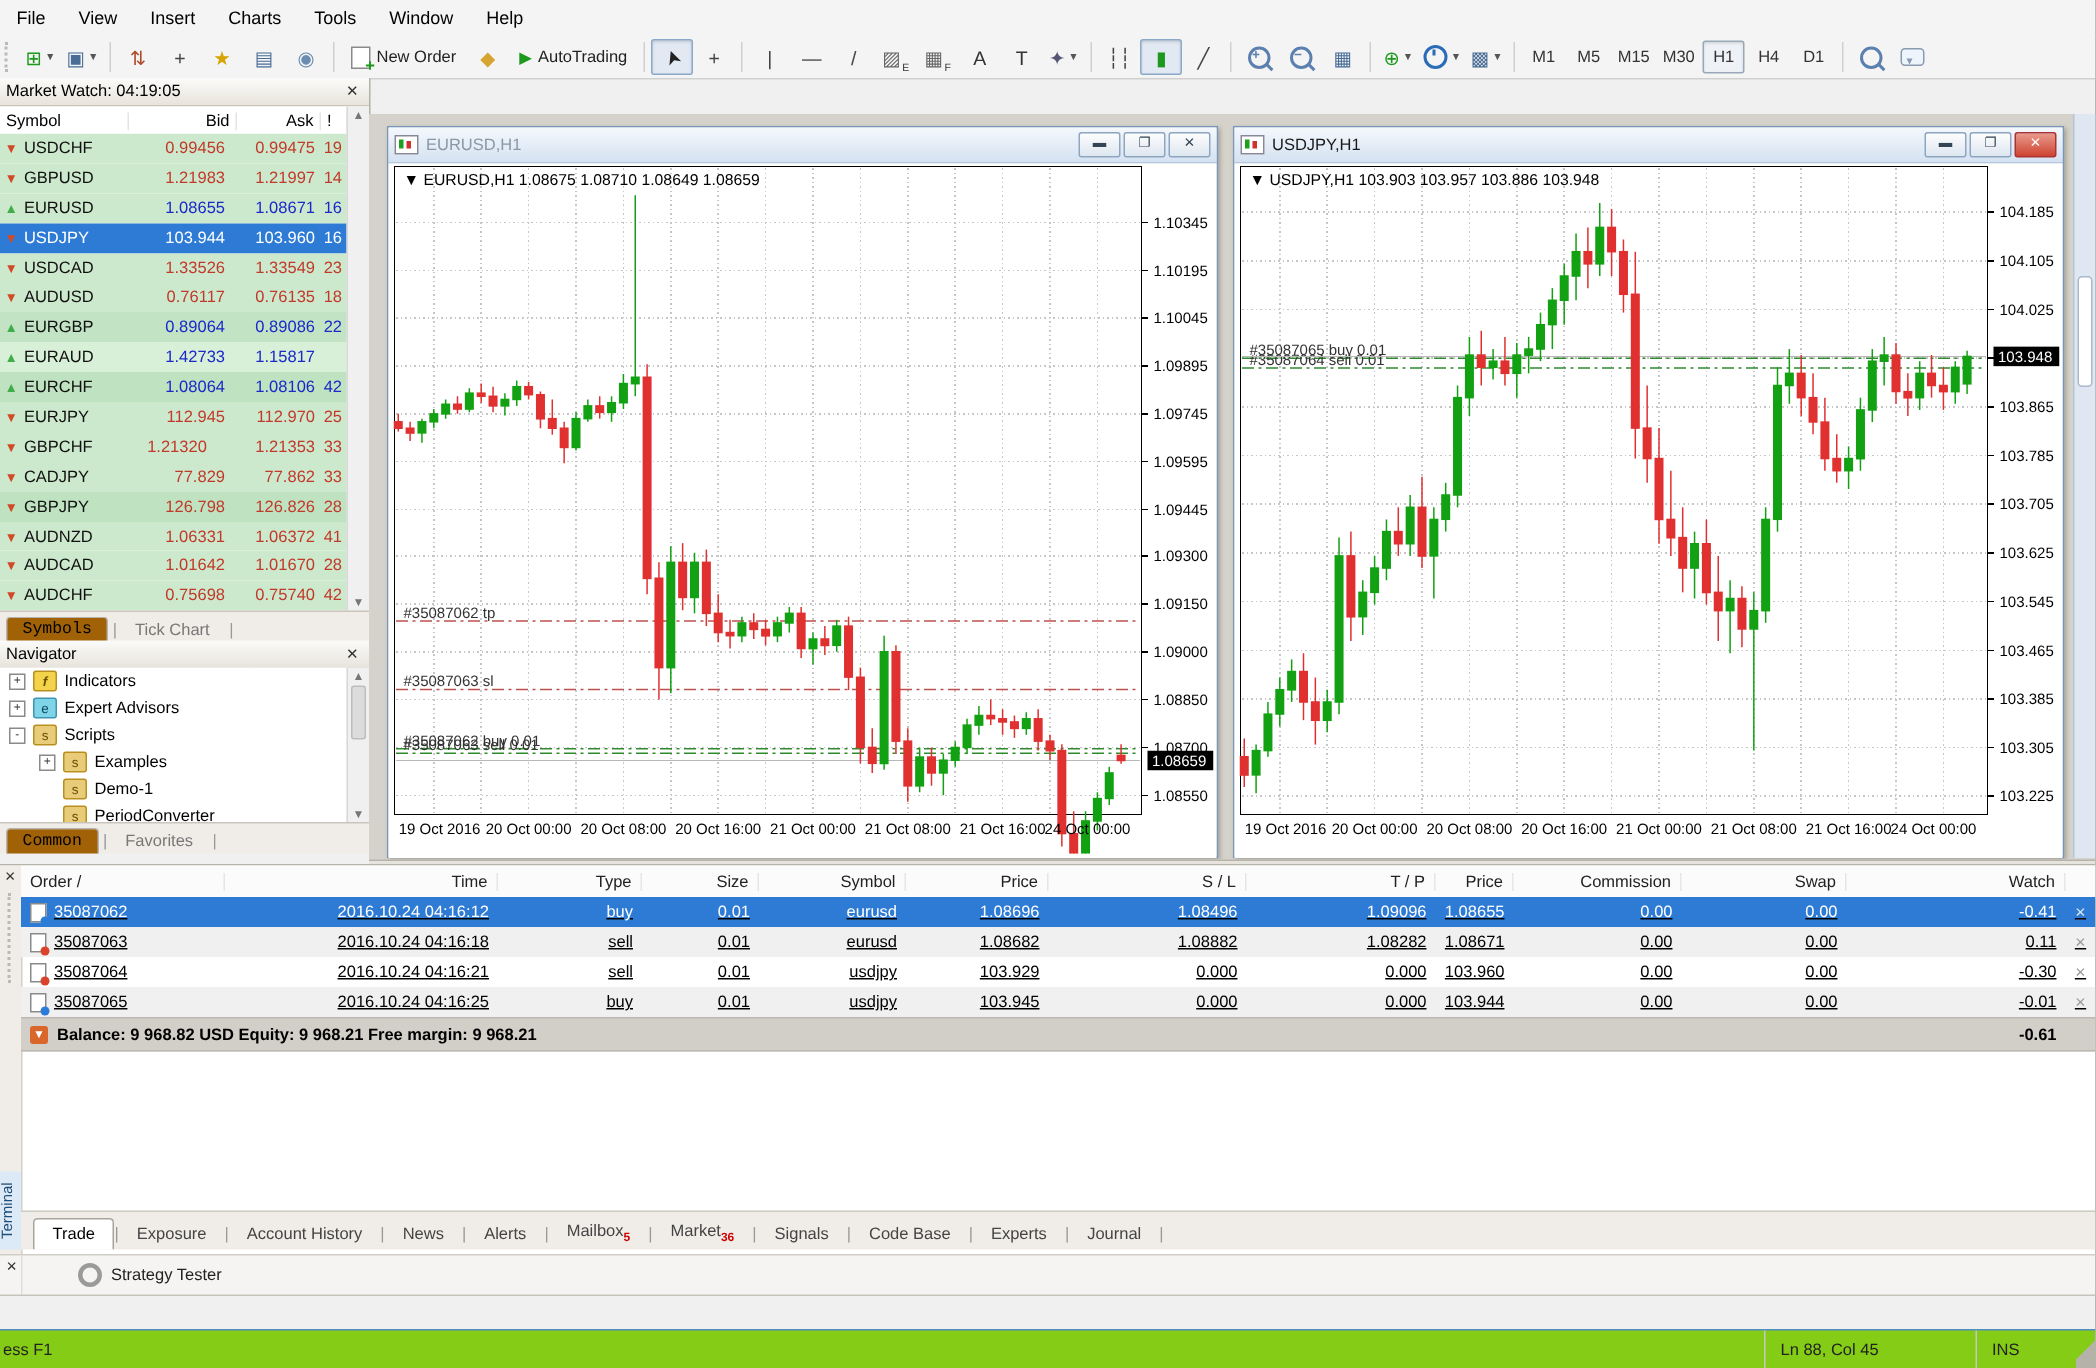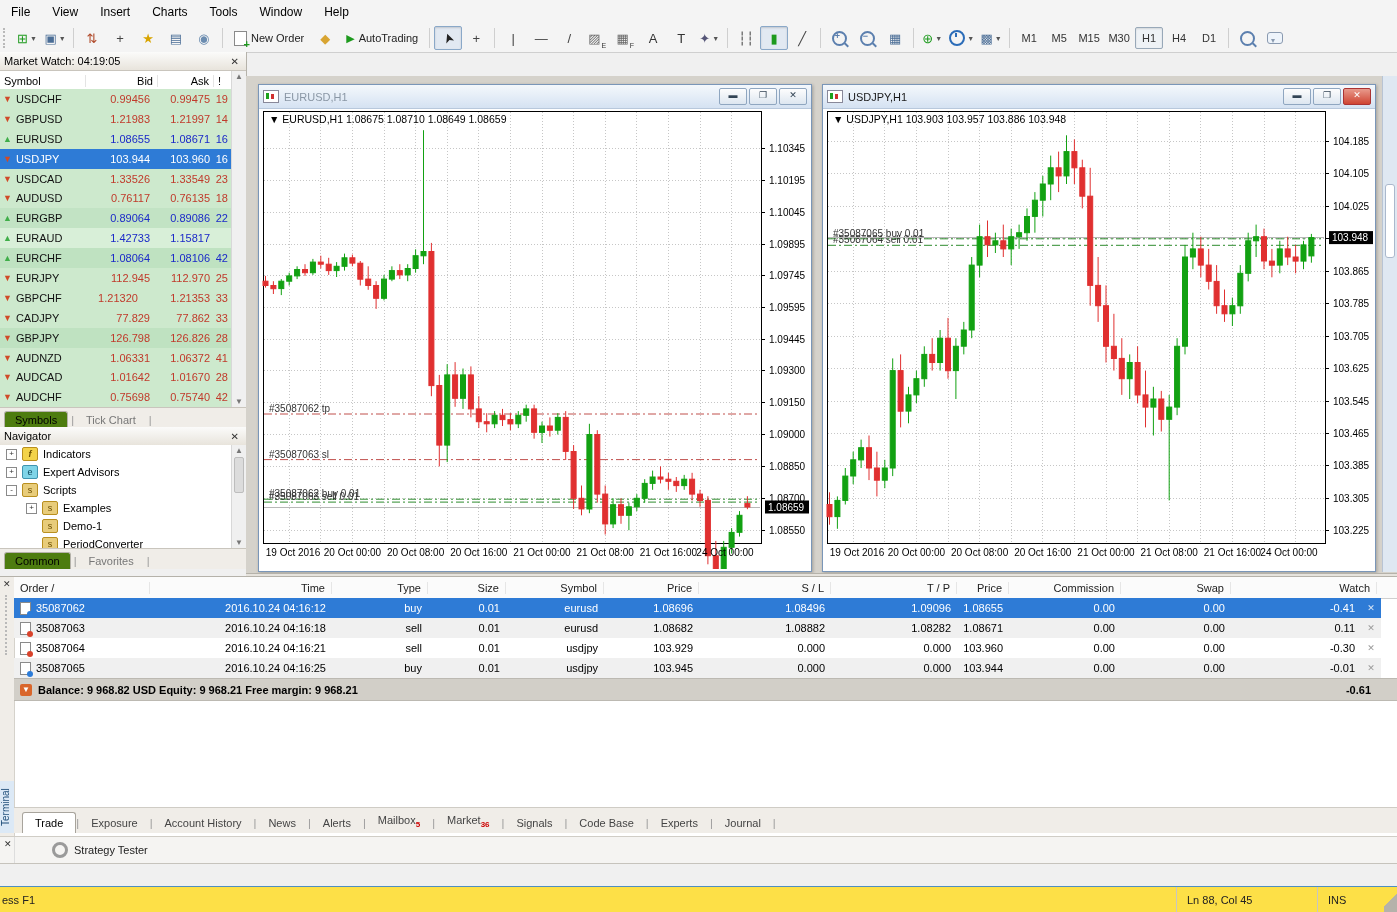--- a/index.html
+++ b/index.html
@@ -41,21 +41,21 @@
   .mw-row.sel{background:#2e7bd6 !important;}
   .mw-row.sel .num,.mw-row.sel .sym{color:#fff !important;}
   .arrow-up{color:#3fae49;font-size:9px;}
   .arrow-dn{color:#d04a28;font-size:9px;}
   .vscroll{position:absolute;right:0;width:14px;background:#f0f0f0;border-left:1px solid #d8d8d8;font-size:8px;color:#777;text-align:center;}
   .vscroll .up{position:absolute;top:1px;left:0;right:0;}
   .vscroll .dn{position:absolute;bottom:1px;left:0;right:0;}
   .vscroll .thumb{position:absolute;left:2px;right:2px;background:#dcdcdc;border:1px solid #bdbdbd;border-radius:2px;}
   .tabrow{height:20px;display:flex;align-items:flex-end;background:#f0ede8;border-top:1px solid #c9c5bd;padding-left:4px;font-size:11px;}
   .tab{padding:2px 10px;color:#777;margin-right:1px;}
-  .tab.active{background:#4d7c0f;border:1px solid #b5b2aa;border-bottom:none;border-radius:3px 3px 0 0;color:#000;}
+  .tab.active{background:#a16207;border:1px solid #b5b2aa;border-bottom:none;border-radius:3px 3px 0 0;color:#000;font-family:Liberation Mono, monospace;}
   .tab-sep{color:#999;padding:2px 2px;}
   .nav{position:absolute;left:0;top:375px;width:246px;height:141px;}
   .nav-tree{position:absolute;left:0;top:18px;width:232px;height:103px;background:#fff;overflow:hidden;}
   .nav-row{display:flex;align-items:center;height:18px;gap:5px;}
   .expander{width:9px;height:9px;border:1px solid #8a8a8a;background:#fff;font-size:8px;line-height:7px;text-align:center;color:#333;flex:none;}
   .nav-ico{width:14px;height:12px;border-radius:2px;font-size:9px;text-align:center;line-height:12px;color:#6b4e00;flex:none;}
   .ico-indicator{background:#f3d34a;border:1px solid #b98f1f;font-style:italic;font-weight:bold;}
   .ico-expert{background:#7fd4e8;border:1px solid #3f94b0;color:#0d4a5e;}
   .ico-script{background:#e8cc7a;border:1px solid #b98f1f;}
   
@@ -81,21 +81,21 @@
   
   .terminal{position:absolute;left:0;top:576px;width:1397px;height:260px;background:#fff;border-top:1px solid #b5b2aa;}
   .t-side{position:absolute;left:0;top:0;width:14px;height:100%;background:#f0ede8;border-right:1px solid #d5d2cb;}
   .t-side .x{position:absolute;top:2px;left:3px;font-size:9px;color:#333;}
   .t-side .dots{position:absolute;top:18px;left:5px;height:60px;border-left:2px dotted #b9b9b9;}
   .t-side .vlabel{position:absolute;bottom:4px;left:0;width:14px;height:52px;background:#dce9f6;color:#1f4e79;font-size:10px;writing-mode:vertical-rl;transform:rotate(180deg);text-align:center;}
   .t-grid{display:grid;grid-template-columns:136px 182px 96px 78px 98px 95px 132px 126px 52px 112px 110px 1fr 20px;align-items:center;}
   .t-head{height:21px;border-bottom:1px solid #cfcfcf;background:#fbfbfb;position:absolute;left:14px;top:0;right:0;font-size:11px;color:#222;}
   .t-head div{padding:0 6px;border-right:1px solid #e6e6e6;text-align:right;}
   .t-head div:first-child{text-align:left;}
-  .t-rows{position:absolute;left:14px;top:21px;right:16px;}
+  .t-rows{position:absolute;left:14px;top:21px;right:0;text-decoration:underline;}
   .t-row{height:20px;font-size:11px;}
   .t-row div{padding:0 6px;text-align:right;white-space:nowrap;}
   .t-row .c-order{display:flex;align-items:center;gap:5px;text-align:left;justify-content:flex-start;}
   .t-row:nth-child(even){background:#f0f0f0;}
   .t-row.sel{background:#2e7bd6;color:#fff;}
   .t-row .xclose{color:#9a9a9a;font-size:9px;text-align:center;padding:0;}
   .t-row.sel .xclose{color:#d8e6f6;}
   .doc-ico{width:9px;height:11px;background:#fff;border:1px solid #8a8a8a;position:relative;flex:none;}
   .doc-ico::after{content:'';position:absolute;width:6px;height:6px;border-radius:50%;right:-3px;bottom:-3px;}
   .doc-ico.buy::after{background:#2b7cd9;}
@@ -113,21 +113,21 @@
   .tester .side{position:absolute;left:0;top:0;width:14px;height:100%;border-right:1px solid #ddd;}
   .tester .side .x{position:absolute;top:2px;left:4px;font-size:9px;color:#333;}
   .tester .lbl{position:absolute;left:52px;top:5px;font-size:11px;color:#222;display:flex;align-items:center;gap:6px;}
   .tester .lbl .donut{width:10px;height:10px;border:3px solid #9a9a9a;border-radius:50%;}
   
   .statusbar{position:absolute;left:0;top:862px;width:1397px;height:24px;background:#f2f1ef;display:flex;align-items:stretch;font-size:11px;color:#222;border-top:1px solid #8ab0d0;}
   .sb-seg{border-left:1px solid #c8c6c2;display:flex;align-items:center;padding:0 8px;}
   .sb-help{flex:1;display:flex;align-items:center;padding:0 6px;}
   .sig{width:20px;height:13px;background:repeating-linear-gradient(90deg,#1d7a3a 0 2px,#e8f4e8 2px 3px);clip-path:polygon(0 100%,0 55%,100% 0,100% 100%);margin-right:5px;}
   .grip{width:13px;background:linear-gradient(135deg,transparent 50%,#b5b2aa 50%);}
-  .bgbar{position:absolute;left:0;top:886px;width:1397px;height:26px;background:#fde047;border-top:1px solid #4f8fc0;display:flex;align-items:stretch;font-size:11px;color:#222;}
+  .bgbar{position:absolute;left:0;top:886px;width:1397px;height:26px;background:#84cc16;border-top:1px solid #4f8fc0;display:flex;align-items:stretch;font-size:11px;color:#222;}
   .bgbar .left{flex:1;display:flex;align-items:center;padding:0 2px;}
   .bgbar .seg{border-left:1px solid #c8c6c2;display:flex;align-items:center;padding:0 10px;}
   svg text{font-family:"Liberation Sans",sans-serif;}
 </style>
 </head>
 <body>
 
 <div class="app">
 
   <div class="menubar" id="menubar">

